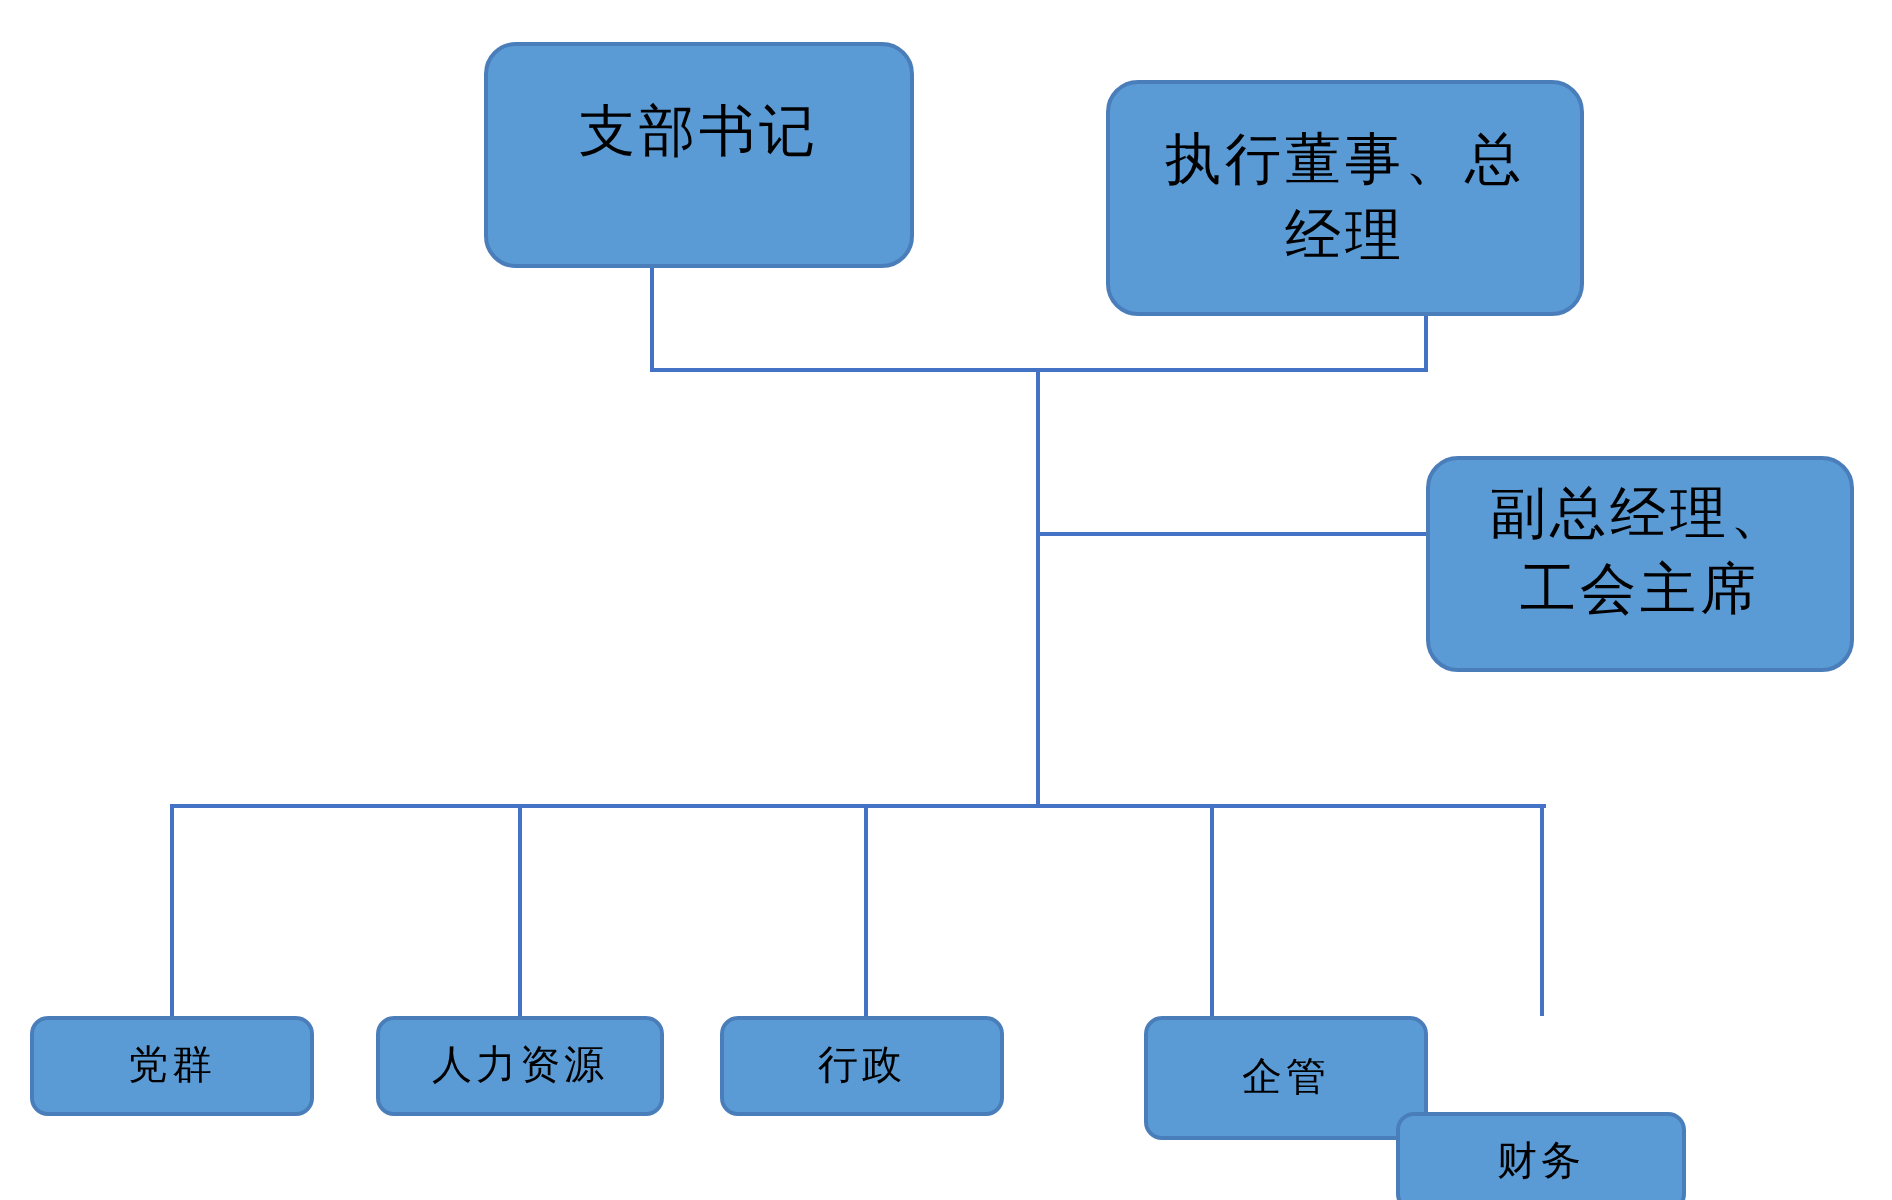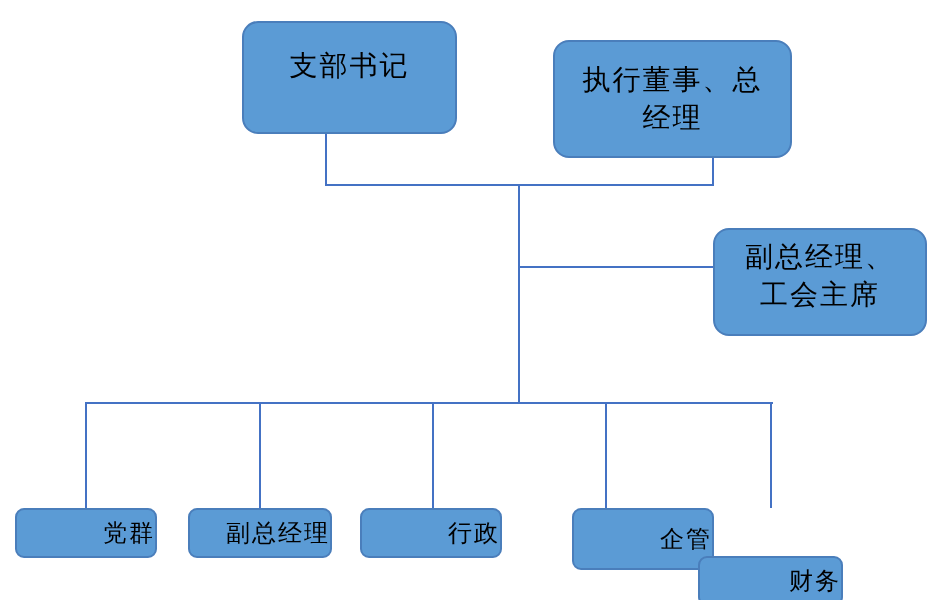--- a/index.html
+++ b/index.html
@@ -26,24 +26,23 @@
     color: var(--text, #000000);
   }
   .node-lg {
     border-radius: 16px;
     font-size: 28px;
     line-height: 38px;
     letter-spacing: 2px;
   }
   .node-sm {
     border-radius: 9px;
-    font-size: 24px;
+    font-size: 20px;
     line-height: 24px;
     letter-spacing: 2px;
-    justify-content: flex-end;
   }
   .label { white-space: pre-line; display: block; }
   .line {
     position: absolute;
     background: var(--connector, #4472c4);
   }
   .line.h { height: 2px; }
   .line.v { width: 2px; }
 </style>
 </head>
@@ -75,21 +74,21 @@
   <div class="node node-lg" style="left:713px; top:228px; width:214px; height:108px; padding-bottom:12px;">
     <span class="label">副总经理、
 工会主席</span>
   </div>
 
   <div class="node node-sm" style="left:15px; top:508px; width:142px; height:50px;">
     <span class="label">党群</span>
   </div>
 
   <div class="node node-sm" style="left:188px; top:508px; width:144px; height:50px;">
-    <span class="label">副总经理</span>
+    <span class="label">人力资源</span>
   </div>
 
   <div class="node node-sm" style="left:360px; top:508px; width:142px; height:50px;">
     <span class="label">行政</span>
   </div>
 
   <div class="node node-sm" style="left:535px; top:508px; width:142px; height:62px;margin-left:37px;">
     <span class="label">企管</span>
   </div>
 

